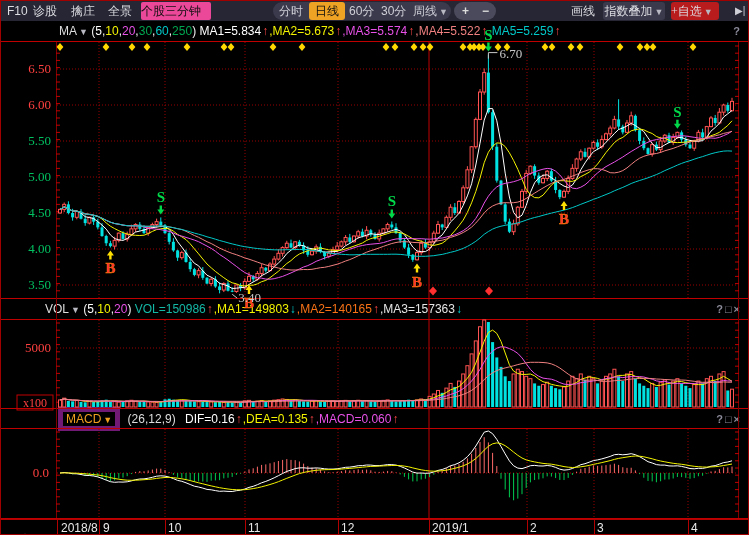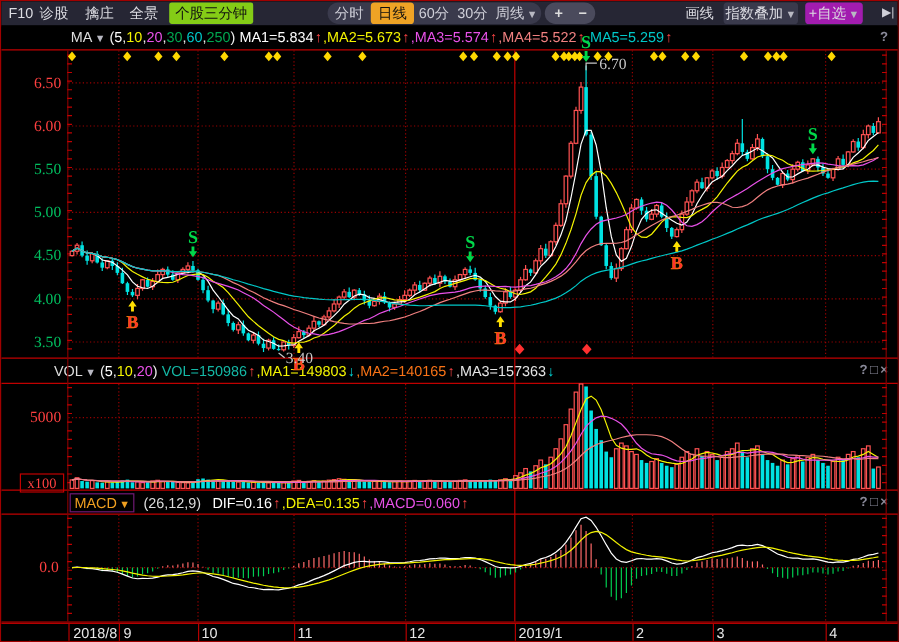--- a/index.html
+++ b/index.html
@@ -1,31 +1,31 @@
 <!DOCTYPE html>
 <html><head>
 <meta charset="utf-8">
 <style>
   html,body{margin:0;padding:0;background:#111;}
   .window{position:relative;width:749px;height:535px;background:#000;overflow:hidden;
     font-family:"Liberation Sans",sans-serif;border:1px solid #a00000;box-sizing:border-box;}
   
   .toolbar{position:absolute;left:0;top:0;width:100%;height:20px;background:#262634;}
   .tb{position:absolute;top:1px;height:18px;line-height:18px;color:#dcdce2;font-size:12px;white-space:nowrap;cursor:default;}
-  .tb-orange{background:#84cc16;color:#101010;border-radius:2px;text-align:center;}
+  .tb-orange{background:#ec4899;color:#101010;border-radius:2px;text-align:left;}
   .pillbg{position:absolute;top:1px;height:18px;background:#3a3a4c;border-radius:9px;}
   .tb-active{background:#efa325;color:#101010;border-radius:3px;text-align:center;}
   .caret{font-size:9px;color:#b8b8c2;margin-left:2px;}
   
   .ind-header{position:absolute;left:0;width:749px;background:#000;font-size:12px;color:#ddd;white-space:nowrap;}
   .seg{display:inline-block;}
   .up{color:#ff4545;font-weight:bold;margin:0 1px;}
   .dn{color:#00d8d8;font-weight:bold;margin:0 1px;}
   .winbtns{position:absolute;right:8px;top:0;color:#8a8a9a;font-size:11px;font-weight:bold;letter-spacing:2px;}
-  .macd-name{border:1px solid #701a75;color:#ef9f20;padding:0 3px;margin-right:4px;}
+  .macd-name{border:5px solid #701a75;color:#ef9f20;padding:0 3px;margin-right:4px;}
   
   .bottombar{position:absolute;left:0;top:518px;width:749px;height:17px;background:#000;border-top:1px solid #b30000;font-size:12px;color:#e8e8e8;}
   .bsep{position:absolute;top:0;width:1px;height:17px;background:#b30000;}
   .mlabel{position:absolute;top:1px;height:15px;line-height:15px;color:#e8e8e8;}
   .tf{position:absolute;left:5px;top:13px;height:15px;line-height:15px;color:#fff;font-weight:bold;}
   svg{position:absolute;left:0;top:0;}
 </style>
 </head>
 <body>
 
@@ -42,21 +42,21 @@
       <span class="tb " style="left: 70px;">擒庄</span>
       <span class="tb " style="left: 107px;">全景</span>
       <span class="tb tb-orange" style="left: 140px; width: 70px;">个股三分钟</span>
       <span class="tb " style="left: 278px; color: rgb(207, 207, 216);">分时</span>
       <span class="tb tb-active" style="left: 308px; width: 36px;">日线</span>
       <span class="tb " style="left: 348px; color: rgb(207, 207, 216);">60分</span>
       <span class="tb " style="left: 380px; color: rgb(207, 207, 216);">30分</span>
       <span class="tb " style="left: 412px; color: rgb(207, 207, 216);">周线<span class="caret">▼</span></span>
       <span class="tb " style="left: 570px;">画线</span>
       <span class="tb " style="left: 602px; background: rgb(58, 58, 76); border-radius: 3px; text-align: center; width: 62px;">指数叠加<span class="caret">▼</span></span>
-      <span class="tb " style="left: 670px; background: #a21caf; border-radius: 3px; text-align: center; width: 48px;">+自选<span class="caret">▼</span></span>
+      <span class="tb " style="left: 670px; background: #b91c1c; border-radius: 3px; text-align: left; width: 48px; font-family: Liberation Serif, serif;">+自选<span class="caret">▼</span></span>
     </div>
 
   <div class="ind-header" id="ma-header" style="top:21px;height:19px;line-height:19px;">
     <span style="margin-left:58px;"><span>MA</span><span class="caret">▼</span></span>
     <span id="ma-params"> <span style="color:#eee">(</span><span class="seg" style="color:#ffffff">5</span><span style="color:#eee">,</span><span class="seg" style="color:#f3f300">10</span><span style="color:#eee">,</span><span class="seg" style="color:#e851e8">20</span><span style="color:#eee">,</span><span class="seg" style="color:#00a650">30</span><span style="color:#eee">,</span><span class="seg" style="color:#00c8c8">60</span><span style="color:#eee">,</span><span class="seg" style="color:#00a650">250</span><span style="color:#eee">)</span> </span>
     <span id="ma-values"><span class="seg" style="color:#ffffff">MA1=5.834</span><span class="up">↑</span><span class="seg" style="color:#f3f300"> ,MA2=5.673</span><span class="up">↑</span><span class="seg" style="color:#e851e8"> ,MA3=5.574</span><span class="up">↑</span><span class="seg" style="color:#f08080"> ,MA4=5.522</span><span class="up">↑</span><span class="seg" style="color:#00c8c8"> ,MA5=5.259</span><span class="up">↑</span></span>
     <span class="winbtns">?</span>
   </div>
 
   <div class="ind-header" id="vol-header" style="top:299px;height:19px;line-height:19px;">

